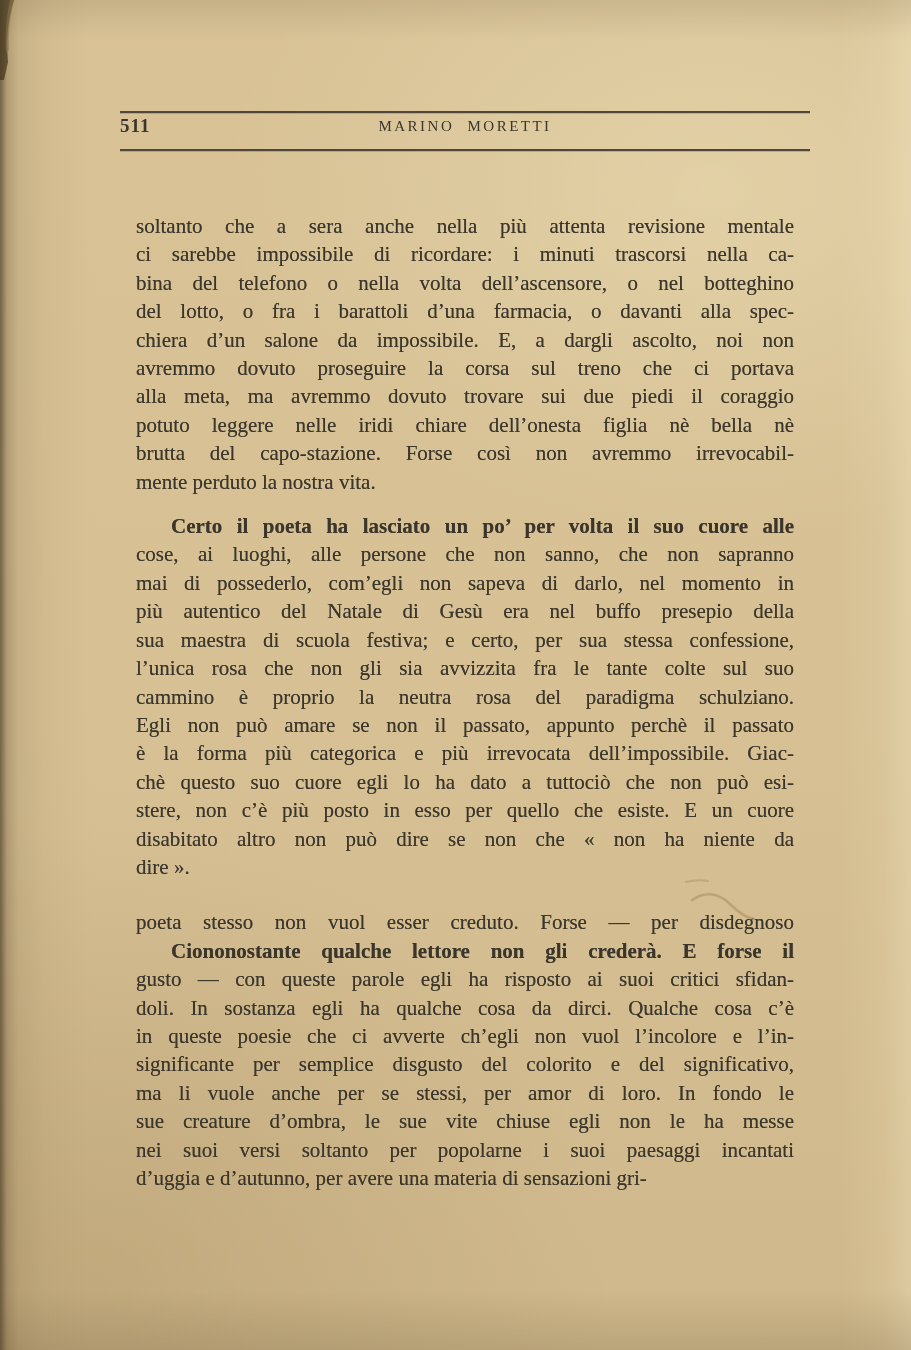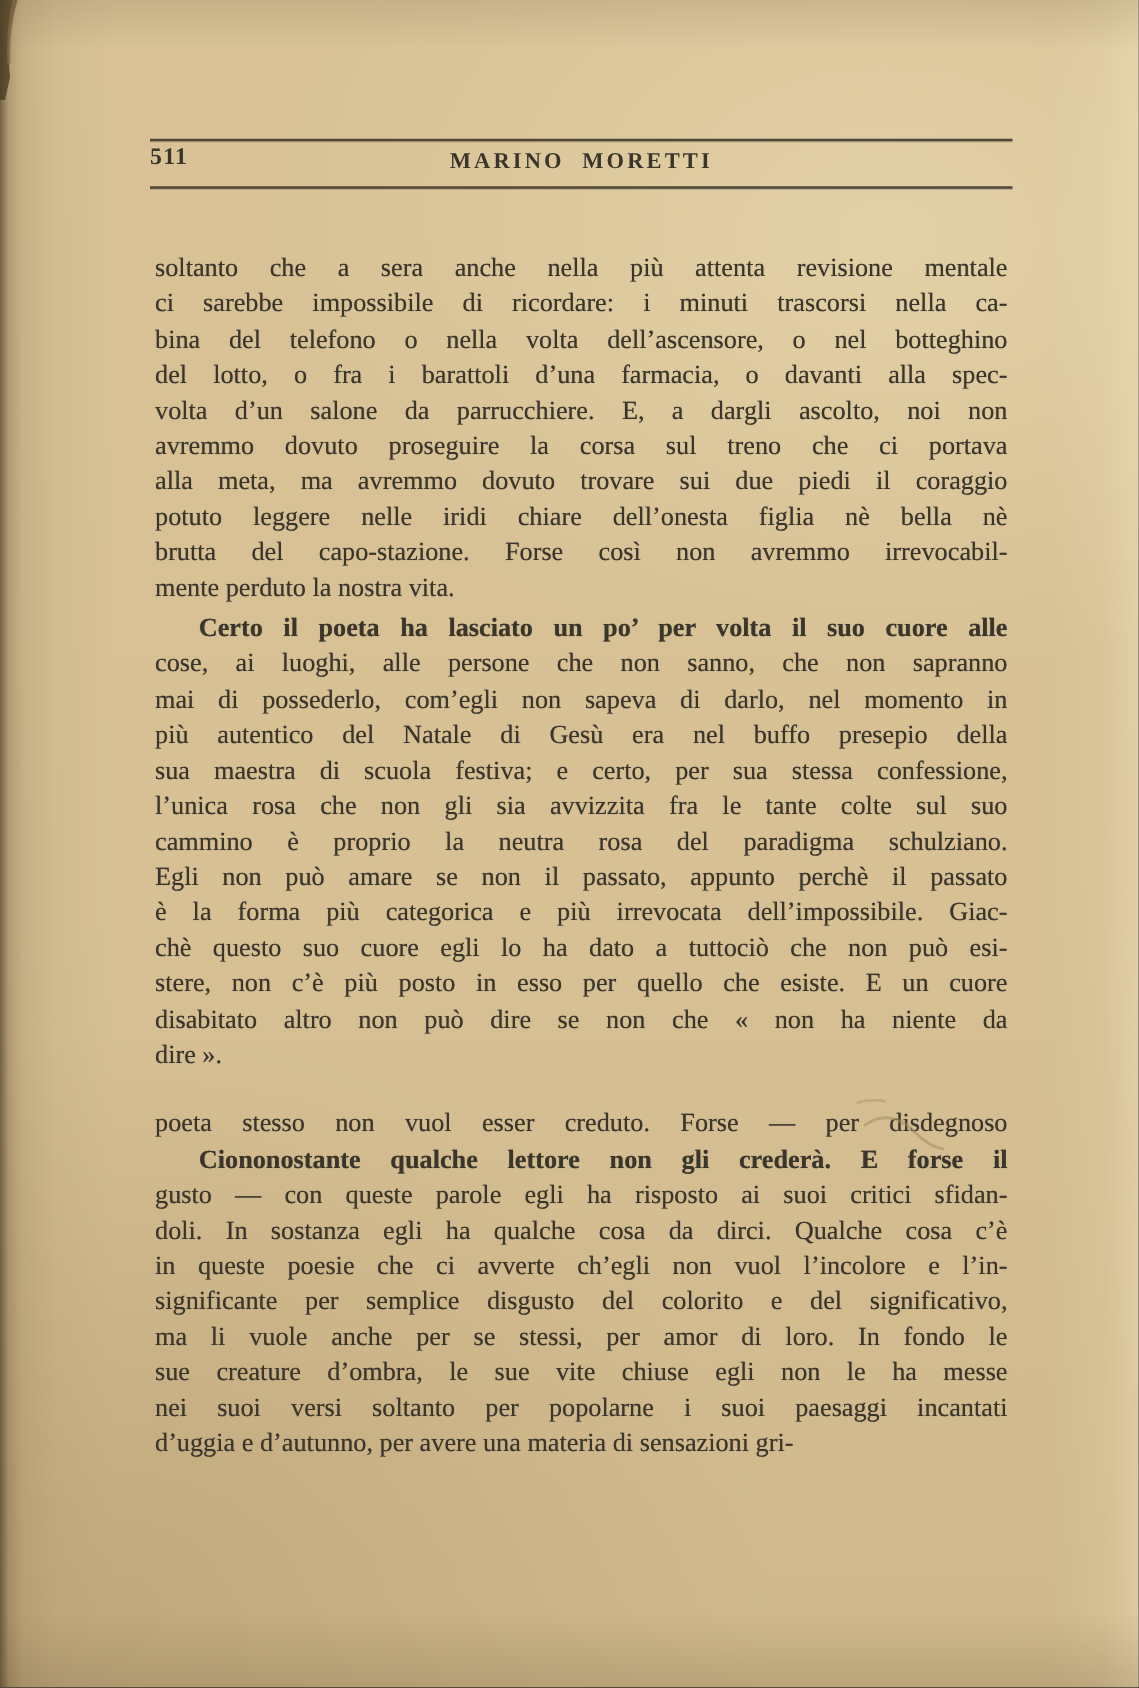--- a/index.html
+++ b/index.html
@@ -38,36 +38,36 @@
 
   
   .rule {
     position:absolute; left:120px; width:690px; height:2px; z-index:2;
     background:var(--rule); box-shadow:0 1px 0 rgba(85,74,58,.25);
   }
   .rule-top    { top:111px; }
   .rule-bottom { top:149px; }
   .running-title {
     position:absolute; left:120px; top:118px; width:690px; z-index:2;
-    text-align:center; font-size:18px; font-weight:700;
+    text-align:center; font-size:15px; font-weight:400;
     letter-spacing:2.5px; word-spacing:7px; color:var(--ink);
   }
   .page-number {
     position:absolute; left:120px; top:115px; width:690px; z-index:2;
     text-align:left; font-size:19px; font-weight:700;
     letter-spacing:1px; color:var(--ink);
   }
 
   
   .text-block {
     position:absolute; left:120px; top:196px; width:690px; z-index:2;
     color:var(--ink); font-size:21px; line-height:28.4px;
     text-shadow:0 0 .6px rgba(60,55,45,.65);
   }
-  .para { margin:4px; padding:0; }
+  .para { margin:16px; padding:0; }
   .para.gap { margin-top:27px; }
   .line {
     display:block; text-align:justify;
     text-align-last:justify; -moz-text-align-last:justify;
   }
   .line.last { text-align-last:left; -moz-text-align-last:left; }
   .line.indent { text-indent:35px;font-weight:bold; }
 
   .pencil-mark { position:absolute; left:668px; top:872px; z-index:2; pointer-events:none; }
 </style>
@@ -90,21 +90,21 @@
   <div class="running-title">MARINO MORETTI</div>
   <div class="page-number">511</div>
   <div class="rule rule-bottom"></div>
 
   <div class="text-block" id="text-block">
       <p class="para">
         <span class="line">soltanto che a sera anche nella più attenta revisione mentale</span>
         <span class="line">ci sarebbe impossibile di ricordare: i minuti trascorsi nella ca-</span>
         <span class="line">bina del telefono o nella volta dell’ascensore, o nel botteghino</span>
         <span class="line">del lotto, o fra i barattoli d’una farmacia, o davanti alla spec-</span>
-        <span class="line">volta d’un salone da parrucchiere. E, a dargli ascolto, noi non</span>
+        <span class="line">chiera d’un salone da impossibile. E, a dargli ascolto, noi non</span>
         <span class="line">avremmo dovuto proseguire la corsa sul treno che ci portava</span>
         <span class="line">alla meta, ma avremmo dovuto trovare sui due piedi il coraggio</span>
         <span class="line">potuto leggere nelle iridi chiare dell’onesta figlia nè bella nè</span>
         <span class="line">brutta del capo-stazione. Forse così non avremmo irrevocabil-</span>
         <span class="line last">mente perduto la nostra vita.</span>
       </p>
       <p class="para">
         <span class="line indent">Certo il poeta ha lasciato un po’ per volta il suo cuore alle</span>
         <span class="line">cose, ai luoghi, alle persone che non sanno, che non sapranno</span>
         <span class="line">mai di possederlo, com’egli non sapeva di darlo, nel momento in</span>

